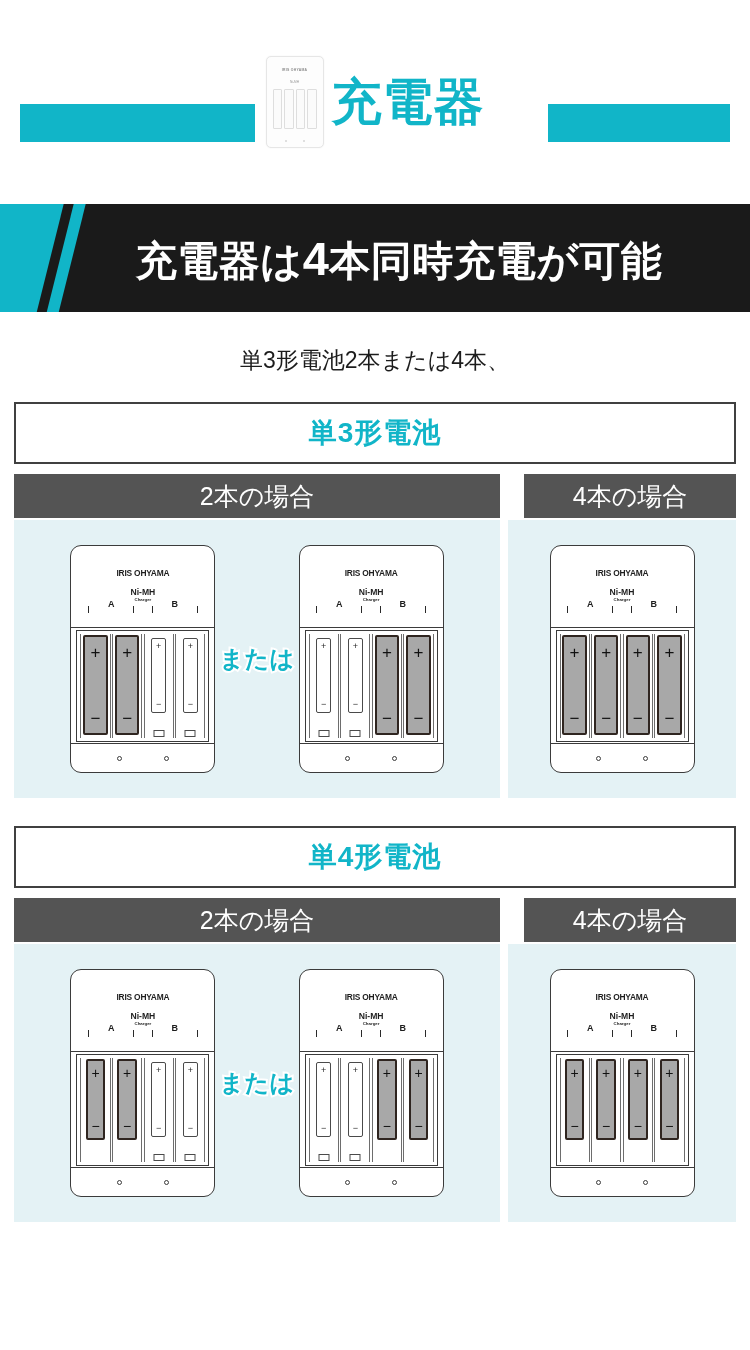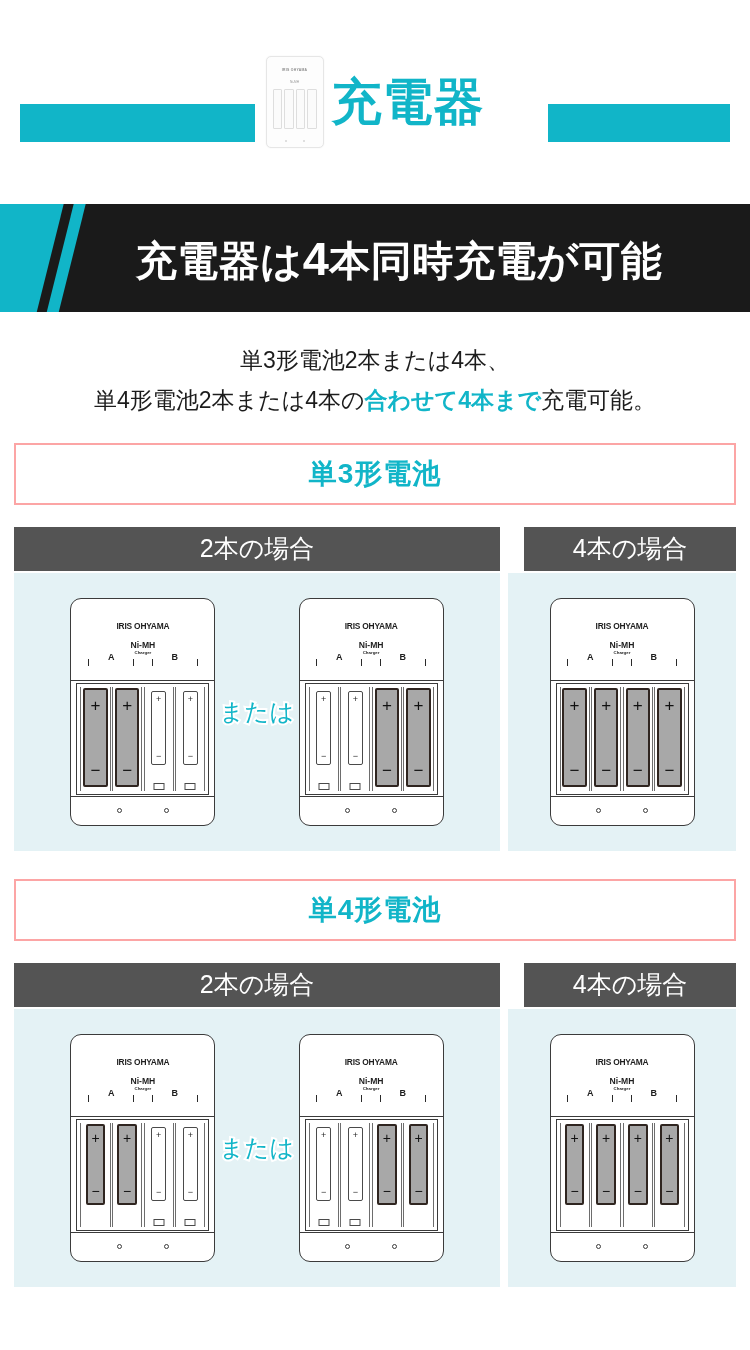--- a/index.html
+++ b/index.html
@@ -120,26 +120,26 @@
     font-size: 23px;
     line-height: 1.75;
     font-weight: 500;
   }
   .desc .hl { color: #11b5c8; font-weight: bold; }
 
   
   .section { padding: 0 14px; }
 
   .type-box {
-    border: 2px solid #fca5a5;
+    border: 2px solid #404040;
     height: 62px;
     display: flex;
     align-items: center;
     justify-content: center;
-    margin-bottom: 22px;
+    margin-bottom: 10px;
   }
   .type-box-label {
     color: #11b5c8;
     font-size: 28px;
     font-weight: bold;
     letter-spacing: 1px;
   }
 
   .count-row {
     display: flex;
@@ -175,21 +175,21 @@
     display: flex;
     align-items: center;
     justify-content: center;
     width: 100%;
     gap: 4px;
   }
 
   .matawa {
     color: #11b5c8;
     font-size: 24px;
-    font-weight: normal;
+    font-weight: bold;
     letter-spacing: .5px;
     -webkit-text-stroke: 4px #ffffff;
     paint-order: stroke fill;
     white-space: nowrap;
     z-index: 5;
     text-align: right;
   }
 
   
   .charger {
@@ -343,21 +343,20 @@
 <div class="banner">
   <div class="banner-slash s1"></div>
   <div class="banner-slash s2"></div>
   <div class="banner-text">
     <span>充電器は</span><span class="big">4</span><span>本同時充電が可能</span>
   </div>
 </div>
 
 <div class="desc">
   <div>単3形電池2本または4本、</div>
-  <div><span>単4形電池2本または4本の</span><span class="hl">合わせて4本まで</span><span>充電可能。</span></div>
 </div>
 
 <div id="sections-root">
     <div class="section">
       <div class="type-box">
         <div class="type-box-label">単3形電池</div>
       </div>
       <div class="count-row">
         <div class="count-head wide">2本の場合</div>
         <div class="count-head narrow">4本の場合</div>

